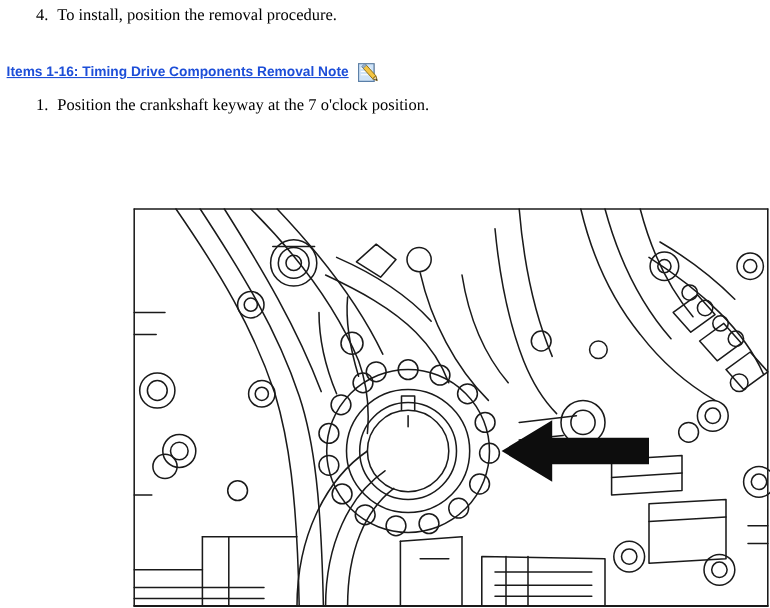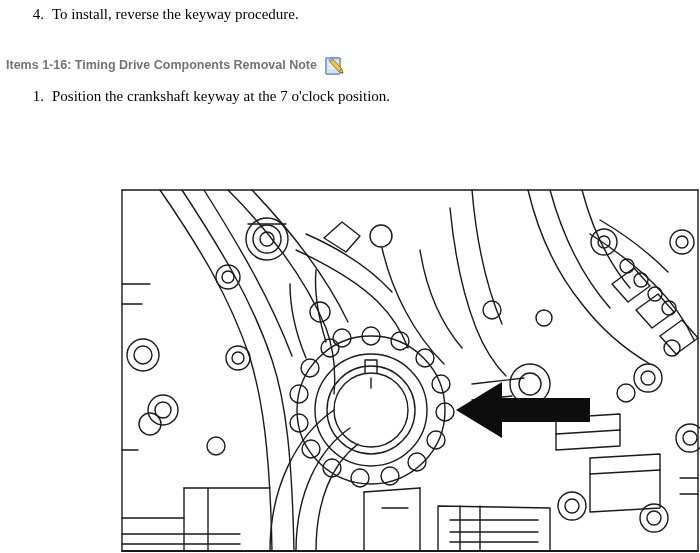--- a/index.html
+++ b/index.html
@@ -42,21 +42,22 @@
     top: 54px;
     display: flex;
     align-items: center;
     gap: 6px;
     white-space: nowrap;
   }
   .heading-text {
     font-family: "Liberation Sans", sans-serif;
     font-size: 12.5px;
     font-weight: bold;
-    color: #737373;
+    color: #1d4ed8;
+    text-decoration: underline;
   }
   .note-icon {
     display: inline-block;
     width: 24px;
     height: 22px;
     position: relative;
     top: 1px;
   }
   
   .step-one {
@@ -85,21 +86,21 @@
   .figure svg {
     display: block;
   }
 </style>
 </head>
 <body>
 
 <div class="page">
 
   <div class="step-four">
-    <span class="num">4.</span><span>To install, reverse the keyway procedure.</span>
+    <span class="num">4.</span><span>To install, position the removal procedure.</span>
   </div>
 
   <div class="heading">
     <span class="heading-text">Items 1-16: Timing Drive Components Removal Note</span>
     <span class="note-icon">
       <svg width="24" height="22" viewBox="0 0 24 22" xmlns="http://www.w3.org/2000/svg">
 
         <path d="M3 3 L17 3 L17 19 L3 19 Z" fill="#f2f2f2" stroke="#7a7a7a" stroke-width="1"></path>
         <path d="M3 3 L17 3 L17 19 L3 19 Z" fill="#cfe3f7" stroke="#5a7fa8" stroke-width="1"></path>
         <line x1="5" y1="7" x2="14" y2="7" stroke="#ffffff" stroke-width="1"></line>

